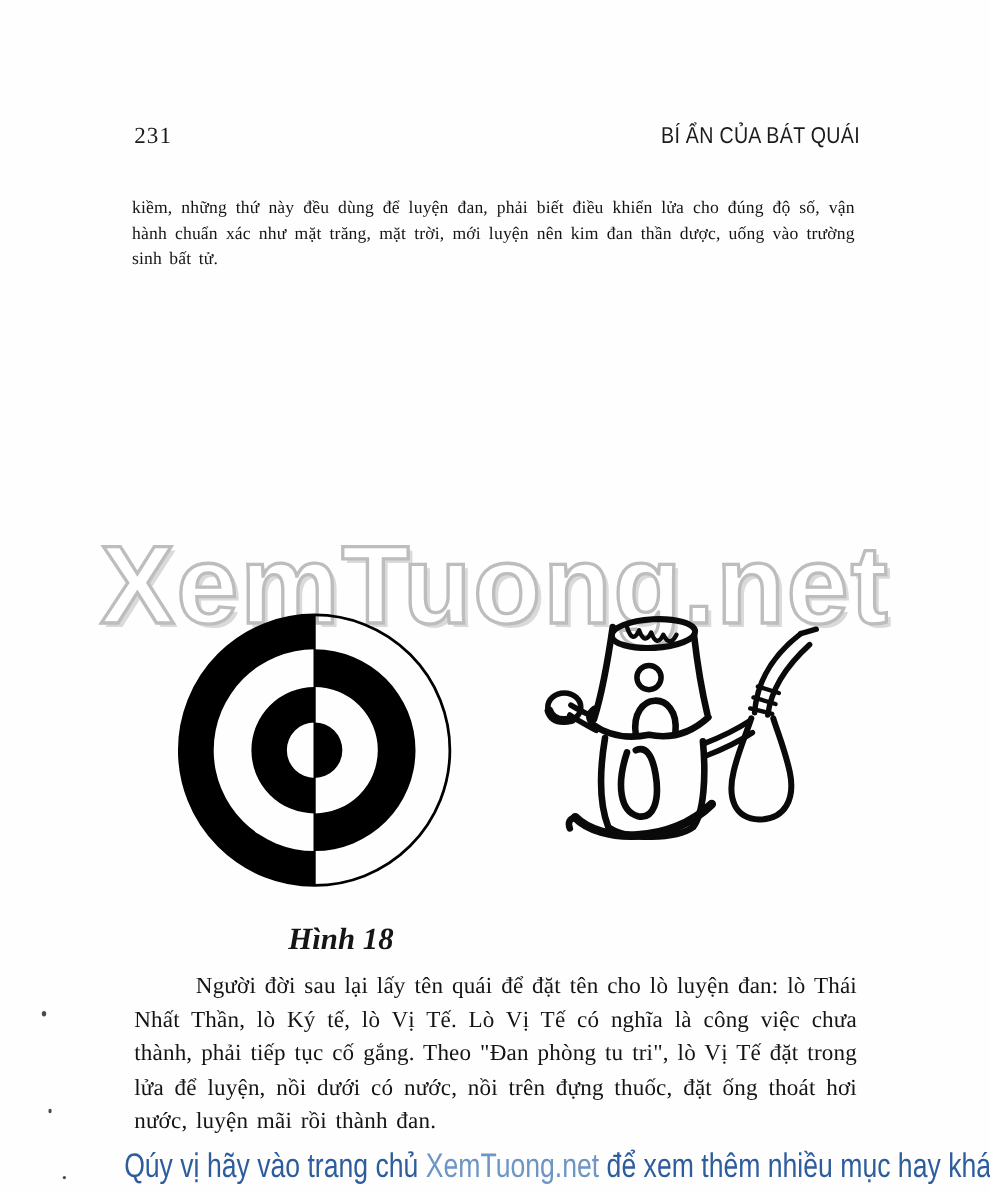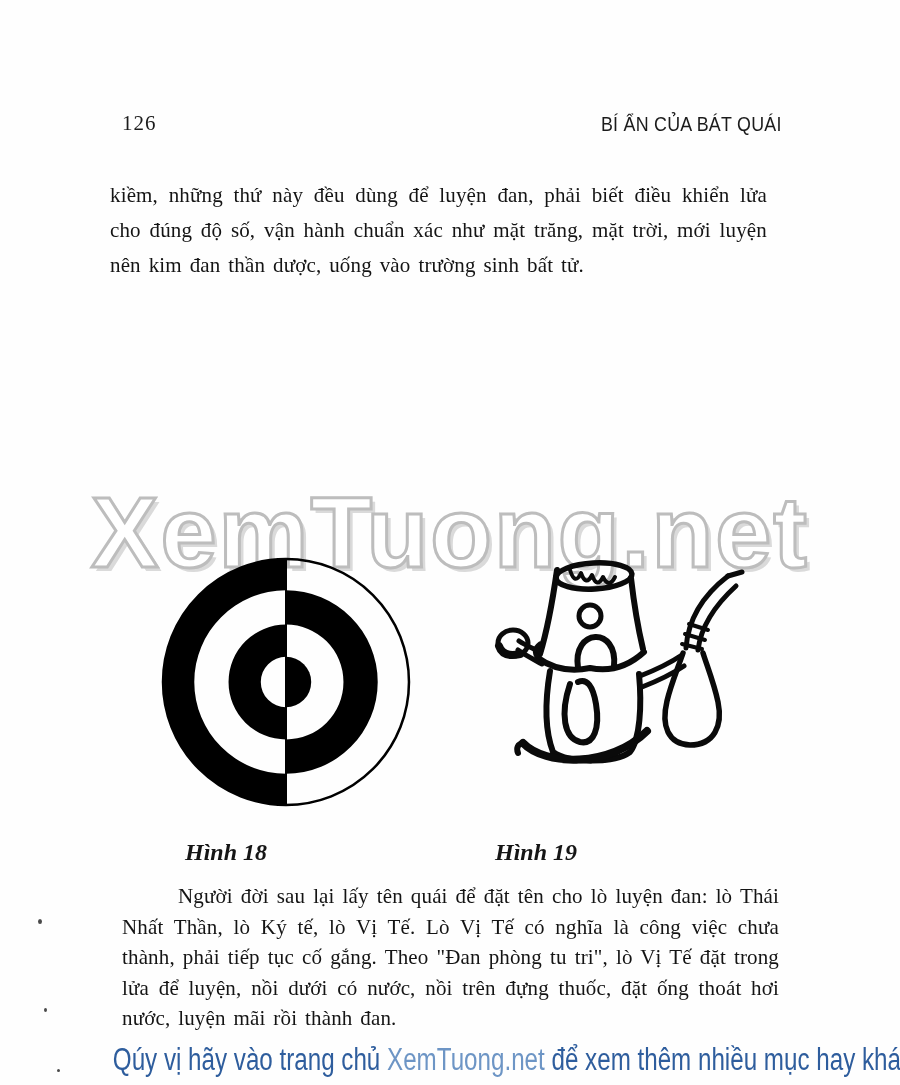--- a/index.html
+++ b/index.html
@@ -29,39 +29,39 @@
     z-index:1; white-space:nowrap;
     font-family:"Liberation Sans","DejaVu Sans",sans-serif;
     font-weight:bold; font-size:101px; line-height:1; letter-spacing:2px;
     color:#ffffff;
     -webkit-text-stroke:3px #bdbdbd;
     text-shadow:4px 4px 0 #dadada;
   }
 
   
   .body-text {
-    position:absolute; left:110px; width:657px; top:178px; z-index:2;
-    font-size:21px; line-height:35px; text-align:justify;
+    position:absolute; left:120px; width:657px; top:178px; z-index:2;
+    font-size:16px; line-height:23px; text-align:justify;
     word-spacing:2.5px; letter-spacing:.15px; color:#141414;
   }
   .body-text p { margin:0 0 10px 0; }
   .body-text p.indent, .para-after p.indent { text-indent:56px; }
   .para-after {
     position:absolute; left:122px; width:657px; top:881px; z-index:2;
     font-size:21px; line-height:30.5px; text-align:justify;
     word-spacing:2.5px; letter-spacing:.15px; color:#141414;
   }
   .para-after p { margin:0; }
 
   
   .fig18 { position:absolute; left:160px; top:556px; z-index:2; }
   .fig19 { position:absolute; left:490px; top:556px; z-index:2; }
   .caption {
-    position:absolute; top:839px; z-index:2; text-align:left;
-    font-weight:bold; font-style:italic; font-size:24px; color:#151515;
+    position:absolute; top:839px; z-index:2; text-align:center;
+    font-weight:bold; font-style:italic; font-size:28px; color:#151515;
   }
   .cap18 { left:185px; width:250px; }
   .cap19 { left:495px; width:250px; }
 
   
   .footer {
     position:absolute; left:0; top:1040px; width:900px; z-index:2;
     text-align:center; white-space:nowrap;
     font-family:"Liberation Sans","DejaVu Sans",sans-serif;
     font-size:31px; line-height:40px;
@@ -78,21 +78,21 @@
   .a2 { left:44px;  top:1008px; width:3px; height:4px; }
   .a3 { left:57px;  top:1069px; width:3px; height:3px; }
 </style>
 </head>
 <body>
 
 <div class="page">
 
   <div class="watermark">XemTuong.net</div>
 
-  <div class="page-number">126</div>
+  <div class="page-number">231</div>
   <div class="running-head">BÍ ẨN CỦA BÁT QUÁI</div>
 
   <div class="body-text">
     <p>kiềm, những thứ này đều dùng để luyện đan, phải biết điều khiển lửa cho đúng độ số, vận hành chuẩn xác như mặt trăng, mặt trời, mới luyện nên kim đan thần dược, uống vào trường sinh bất tử.</p>
   </div>
 
   <svg class="fig18" width="252" height="252" viewBox="0 0 250 250" role="img">
 
     <circle cx="125" cy="125" r="122" fill="none" stroke="#000" stroke-width="2.5"></circle>
 
@@ -139,21 +139,20 @@
     <path d="M193,97 C188,112 181,128 177,145 C171,170 178,188 200,189 C224,189 233,170 228,146 C224,127 217,110 213,97" stroke-width="5.5"></path>
 
     <path d="M196,92 C198,64 212,40 238,20" stroke-width="5"></path>
     <path d="M208,94 C211,70 224,50 246,30" stroke-width="5"></path>
     <path d="M238,20 L252,16" stroke-width="5"></path>
 
     <path d="M192,88 L212,93 M195,78 L215,84 M199,68 L218,74" stroke-width="4"></path>
   </svg>
 
   <div class="caption cap18">Hình 18</div>
-  <div class="caption cap19">Hình 19</div>
 
   <div class="para-after">
     <p class="indent">Người đời sau lại lấy tên quái để đặt tên cho lò luyện đan: lò Thái Nhất Thần, lò Ký tế, lò Vị Tế. Lò Vị Tế có nghĩa là công việc chưa thành, phải tiếp tục cố gắng. Theo "Đan phòng tu tri", lò Vị Tế đặt trong lửa để luyện, nồi dưới có nước, nồi trên đựng thuốc, đặt ống thoát hơi nước, luyện mãi rồi thành đan.</p>
   </div>
 
   <div class="footer">
     <span class="footer-inner">
       <span>Qúy vị hãy vào trang chủ </span><span class="footer-link">XemTuong.net</span><span> để xem thêm nhiều mục hay khác</span>
     </span>
   </div>

